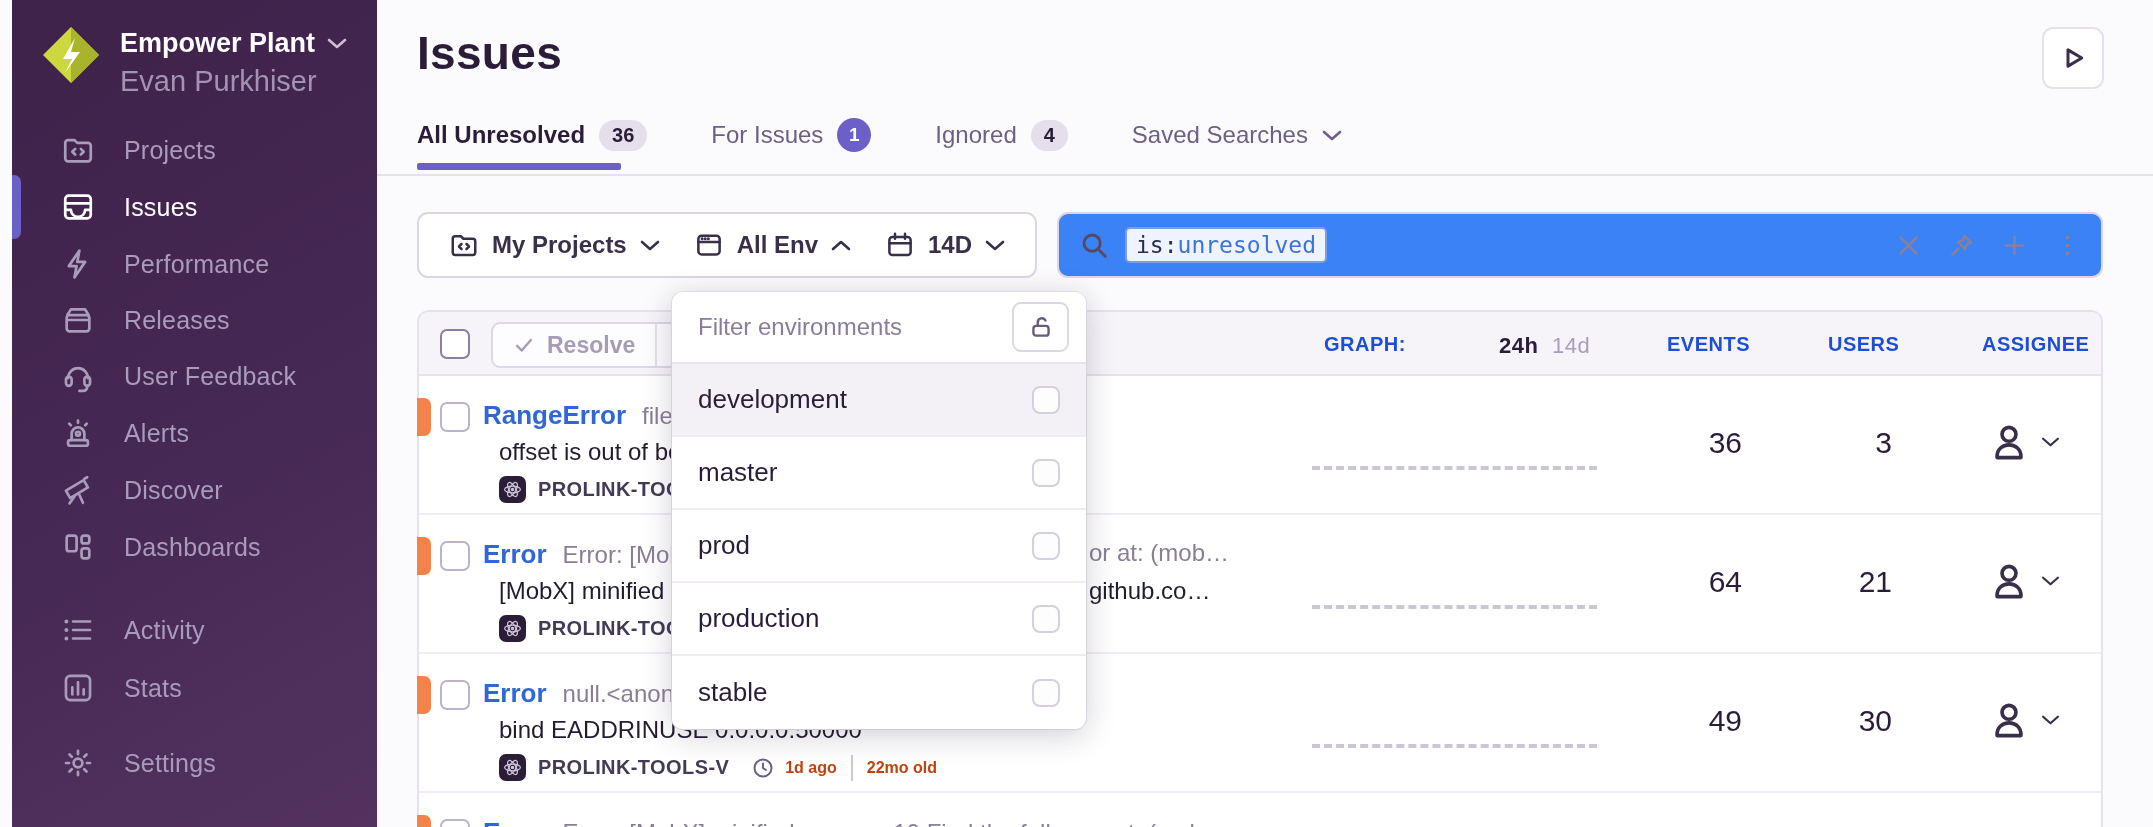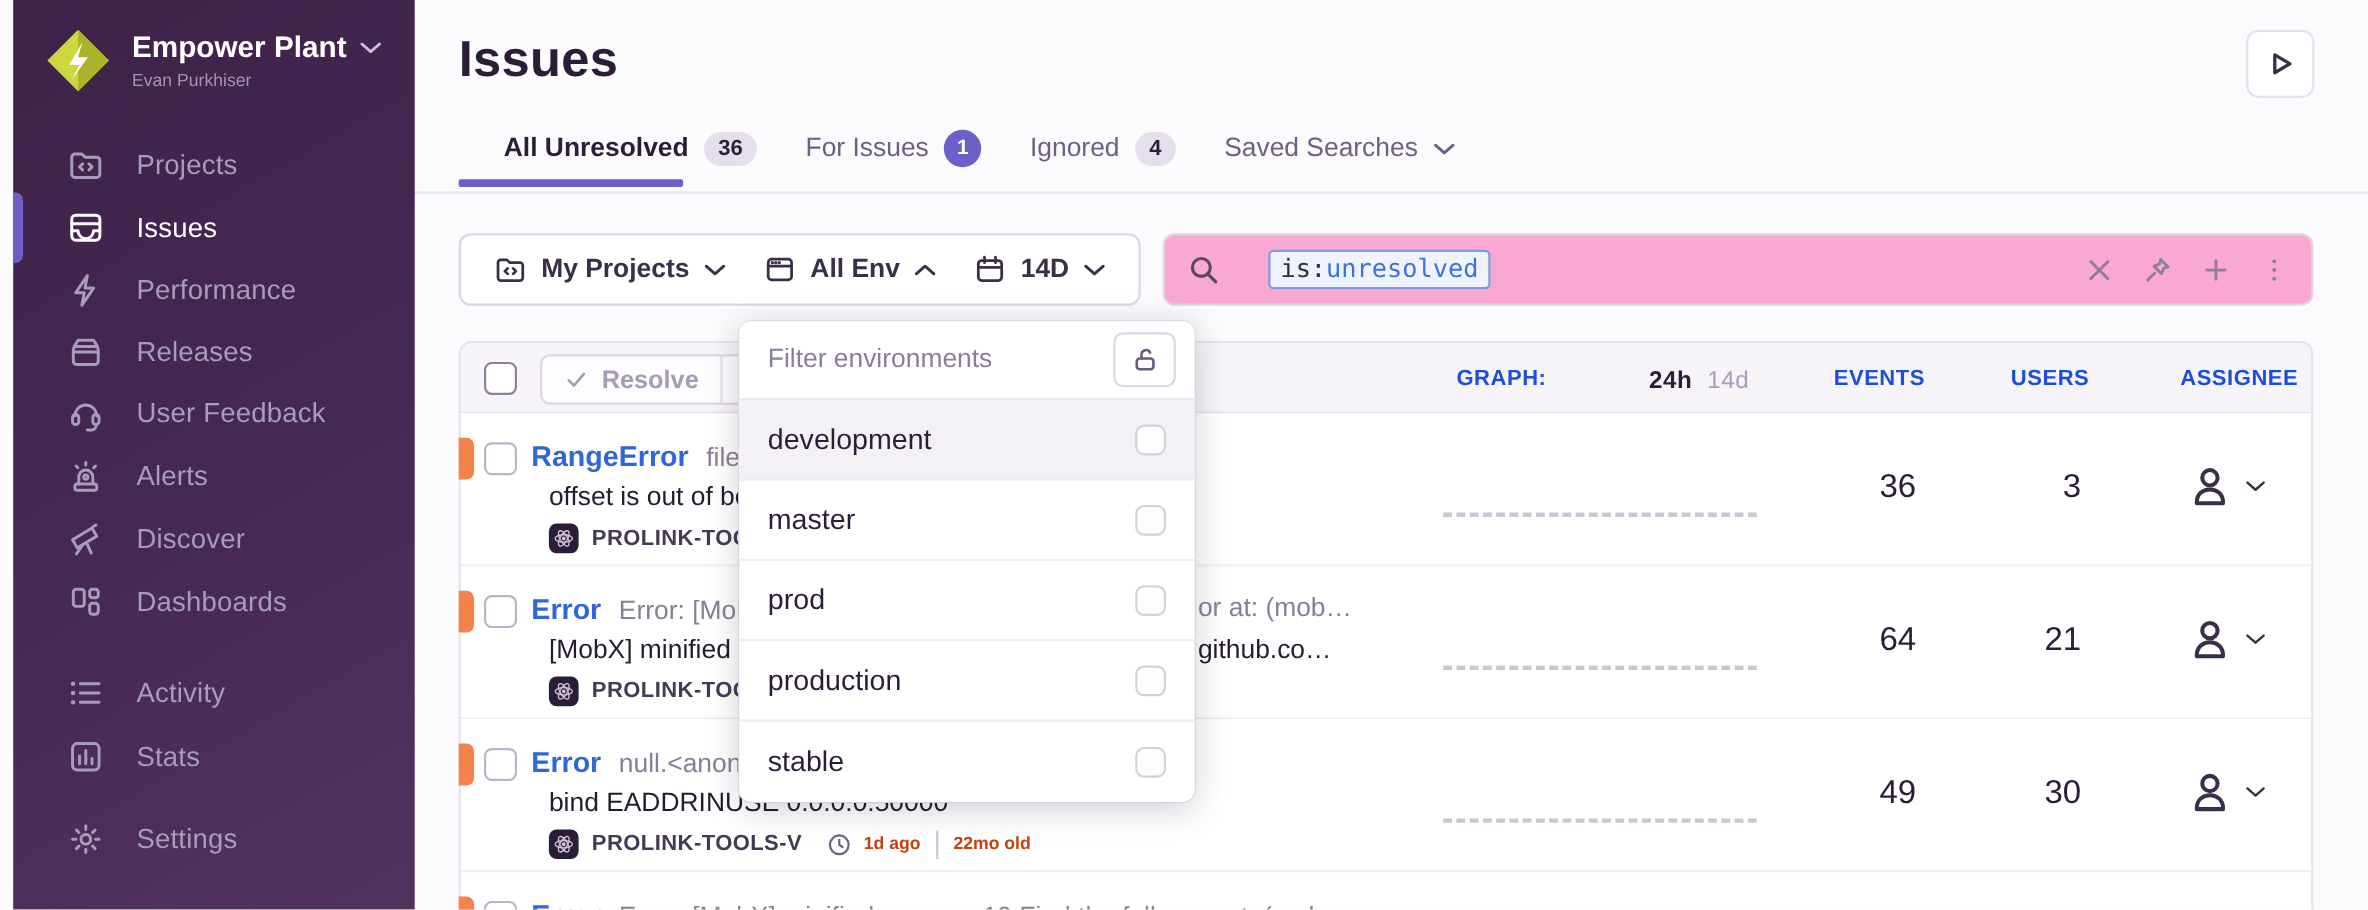--- a/index.html
+++ b/index.html
@@ -7,54 +7,54 @@
   body { font-family:"Liberation Sans", sans-serif; background:#fbfafc; }
   .page { position:relative; width:2153px; height:827px; overflow:hidden; background:#fbfafc; }
 
   
   .sidebar { position:absolute; left:0; top:0; width:365px; height:827px;
     background:linear-gradient(150deg,#3f2249 0%,#452753 48%,#53325f 100%); z-index:5;margin-left:12px; }
   .org { position:absolute; left:30px; top:26px; display:flex; gap:20px; align-items:flex-start; cursor:pointer; }
   .logo { width:58px; height:58px; flex:0 0 auto; }
   .org-text { padding-top:2px; }
   .org-name { font-size:27px; font-weight:700; color:#ffffff; display:flex; align-items:center; gap:12px; }
-  .org-user { font-size:16px; color:#a393b2; margin-top:6px; }
+  .org-user { font-size:29px; color:#a393b2; margin-top:6px; }
   .nav-item { position:absolute; left:0; width:365px; height:58px; display:flex; align-items:center;
     gap:28px; padding-left:48px; color:#a99cbb; cursor:pointer; }
   .nav-item.active { color:#ffffff; }
   .nicon { width:36px; height:36px; display:flex; align-items:center; justify-content:center; }
   .nicon svg { width:34px; height:34px; stroke:currentColor; fill:none; stroke-width:1.9; stroke-linecap:round; stroke-linejoin:round; }
   .nlabel { font-size:25px; letter-spacing:.2px; }
   .nav-indicator { position:absolute; left:0; top:175px; width:9px; height:64px; background:#6C5FC7; border-radius:0 7px 7px 0; }
 
   
   .main { position:absolute; left:365px; top:0; width:1788px; height:827px; }
   .page-title { position:absolute; left:52px; top:26px; font-size:46px; font-weight:800; color:#2b1d38; letter-spacing:.3px; }
   .play-btn { position:absolute; left:1677px; top:27px; width:62px; height:62px; background:#fff;
     border:2px solid #e6dfec; border-radius:11px; display:flex; align-items:center; justify-content:center; cursor:pointer; }
   .play-btn svg { width:30px; height:30px; stroke:#3a2f49; fill:none; stroke-width:2.4; stroke-linejoin:round; }
 
-  .tabs { position:absolute; left:52px; top:118px; display:flex; align-items:center; gap:44px;margin-left:41px; }
+  .tabs { position:absolute; left:52px; top:118px; display:flex; align-items:center; gap:64px; }
   .tab { display:flex; align-items:center; gap:14px; font-size:24px; color:#6e6084; cursor:pointer; white-space:nowrap; }
   .tab.active { color:#2b1d38; font-weight:600; }
   .badge-gray { background:#e5dfeb; color:#2b1d38; font-size:20px; font-weight:600; border-radius:18px; padding:4px 13px; }
   .badge-purple { background:#6C5FC7; color:#fff; font-size:19px; font-weight:700; border-radius:50%;
     width:34px; height:34px; display:flex; align-items:center; justify-content:center; }
   .tab-underline { position:absolute; left:52px; top:163px; width:204px; height:7px; background:#6C5FC7; border-radius:2px; z-index:2; }
   .header-divider { position:absolute; left:0; top:174px; width:1788px; height:2px; background:#e7e1ec; }
 
   
   .filter-box { position:absolute; left:52px; top:212px; width:620px; height:66px; background:#fff;
     border:2px solid #ddd5e4; border-radius:11px; display:flex; align-items:center; justify-content:space-between; padding:0 30px; }
   .ftrigger { display:flex; align-items:center; gap:13px; font-size:24px; font-weight:700; color:#3a2f49; cursor:pointer; white-space:nowrap; }
   .ftrigger svg.ficon { width:30px; height:30px; stroke:#3a2f49; fill:none; stroke-width:2; stroke-linecap:round; stroke-linejoin:round; }
   .chev-svg { width:20px; height:13px; stroke:#3a2f49; fill:none; stroke-width:2.6; stroke-linecap:round; stroke-linejoin:round; }
 
-  .search-box { position:absolute; left:692px; top:212px; width:1046px; height:66px; background:#f9a8d4;
-    border:2px solid #ddd5e4; border-radius:11px; display:flex; align-items:center; padding:16px 20px; cursor:text;gap:28px; }
+  .search-box { position:absolute; left:692px; top:212px; width:1046px; height:66px; background:#3b82f6;
+    border:2px solid #ddd5e4; border-radius:11px; display:flex; align-items:center; padding:16px 20px; cursor:text; }
   .search-box svg.mag { width:30px; height:30px; stroke:#59495f; fill:none; stroke-width:2.3; stroke-linecap:round; flex:0 0 auto; }
   .token { margin-left:16px; font-family:"DejaVu Sans Mono", monospace; font-size:23px;
     background:#eef3fd; border:2px solid #7b9de2; border-radius:5px; padding:3px 9px; }
   .token .tkey { color:#26304d; }
   .token .tval { color:#3b73dd; }
   .search-actions { margin-left:auto; display:flex; align-items:center; gap:26px; }
   .search-actions svg { width:27px; height:27px; stroke:#8b8097; fill:none; stroke-width:2.3; stroke-linecap:round; stroke-linejoin:round; cursor:pointer; }
 
   
   .env-panel { position:absolute; left:307px; top:292px; width:414px; background:#fff; border-radius:11px;

